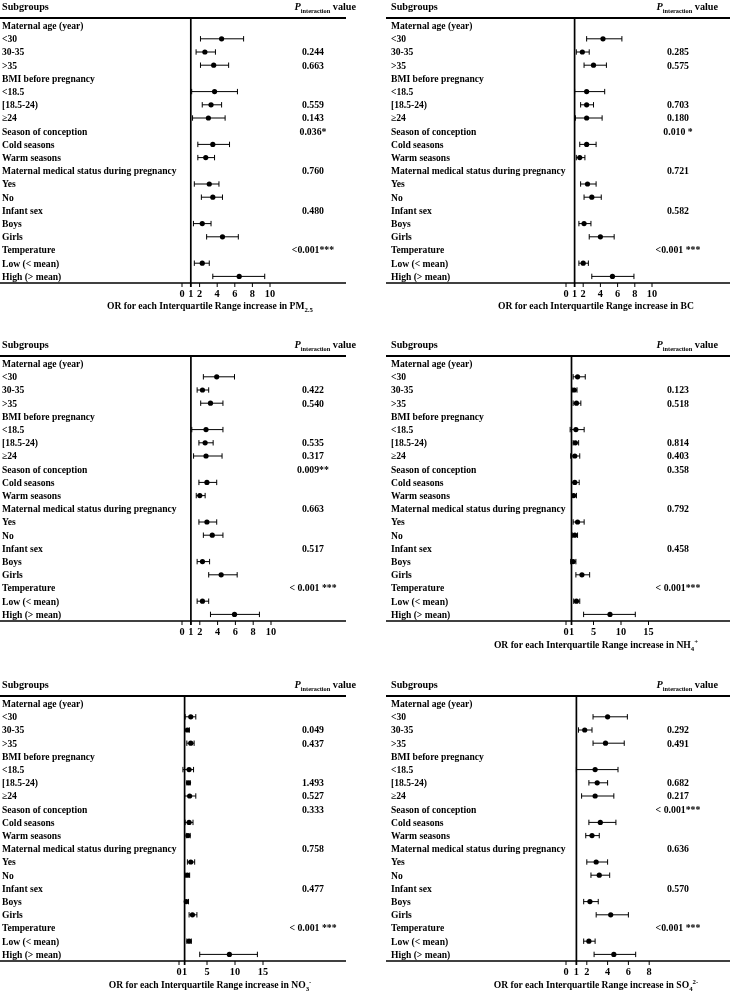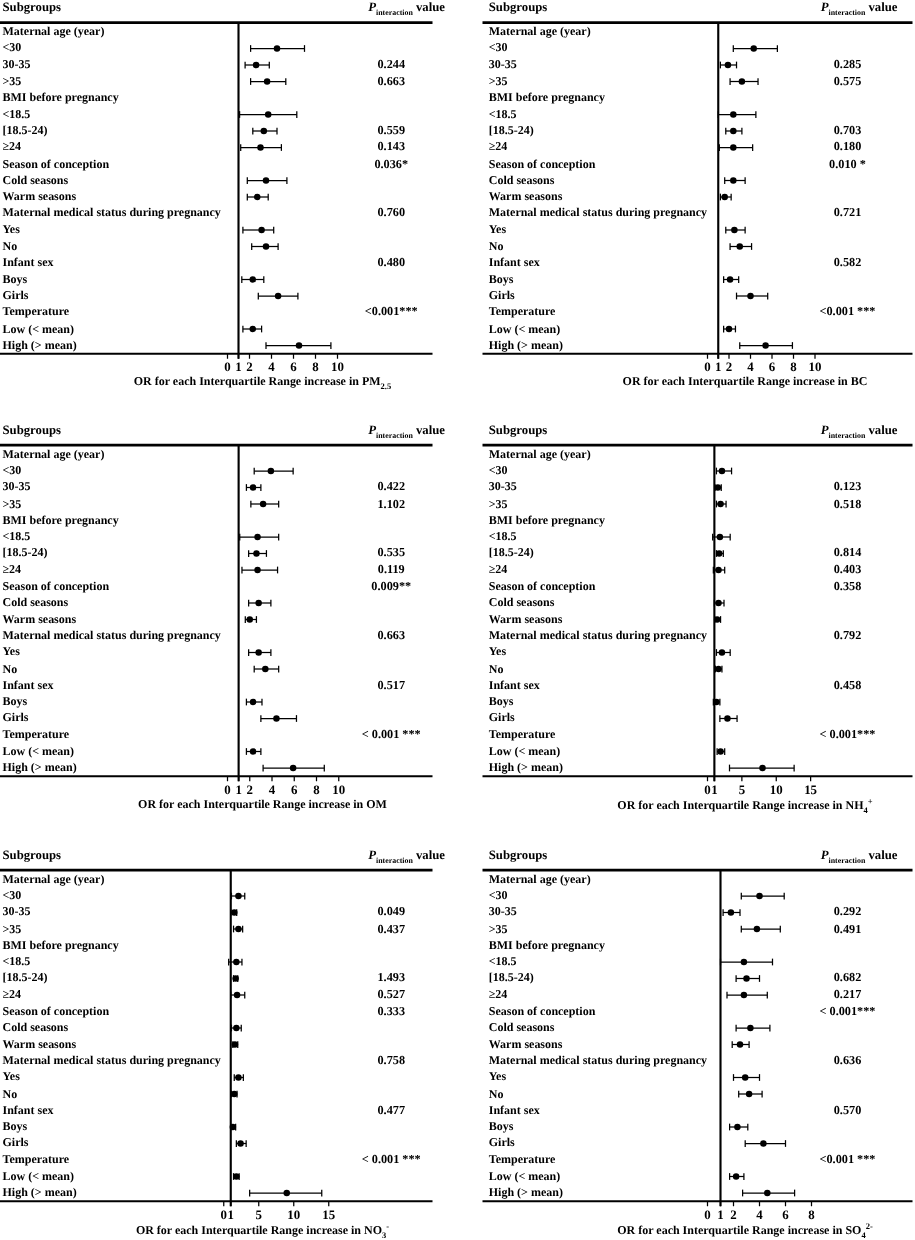--- a/index.html
+++ b/index.html
@@ -240,27 +240,27 @@
       <div class="caption" style="left: 80px; width: 300px; top: 300px;"><span>OR for each Interquartile Range increase in </span><span>BC</span></div>
     </div>
     <div class="panel" style="left: 0px; top: 330px;">
       <div class="subgroups-hdr" style="left: 2px; top: 9px;">Subgroups</div>
       <div class="p-hdr" style="left: 226px; width: 130px; top: 9px;"><i>P</i><sub>interaction</sub><span> value</span></div>
       <div class="row-label" style="left: 2px; top: 27px;">Maternal age (year)</div>
       <div class="row-label" style="left: 2px; top: 40.2px;">&lt;30</div>
       <div class="row-label" style="left: 2px; top: 53.4px;">30-35</div>
       <div class="p-val" style="left: 253px; width: 120px; top: 53.4px;">0.422</div>
       <div class="row-label" style="left: 2px; top: 66.6px;">&gt;35</div>
-      <div class="p-val" style="left: 253px; width: 120px; top: 66.6px;">1.102</div>
+      <div class="p-val" style="left: 253px; width: 120px; top: 66.6px;">0.540</div>
       <div class="row-label" style="left: 2px; top: 79.8px;">BMI before pregnancy</div>
       <div class="row-label" style="left: 2px; top: 93px;">&lt;18.5</div>
       <div class="row-label" style="left: 2px; top: 106.2px;">[18.5-24)</div>
       <div class="p-val" style="left: 253px; width: 120px; top: 106.2px;">0.535</div>
       <div class="row-label" style="left: 2px; top: 119.4px;">≥24</div>
-      <div class="p-val" style="left: 253px; width: 120px; top: 119.4px;">0.119</div>
+      <div class="p-val" style="left: 253px; width: 120px; top: 119.4px;">0.317</div>
       <div class="row-label" style="left: 2px; top: 132.6px;">Season of  conception</div>
       <div class="p-val" style="left: 253px; width: 120px; top: 132.6px;">0.009**</div>
       <div class="row-label" style="left: 2px; top: 145.8px;">Cold seasons</div>
       <div class="row-label" style="left: 2px; top: 159px;">Warm seasons</div>
       <div class="row-label" style="left: 2px; top: 172.2px;">Maternal medical status during pregnancy</div>
       <div class="p-val" style="left: 253px; width: 120px; top: 172.2px;">0.663</div>
       <div class="row-label" style="left: 2px; top: 185.4px;">Yes</div>
       <div class="row-label" style="left: 2px; top: 198.6px;">No</div>
       <div class="row-label" style="left: 2px; top: 211.8px;">Infant sex</div>
       <div class="p-val" style="left: 253px; width: 120px; top: 211.8px;">0.517</div>
@@ -338,21 +338,20 @@
         <circle cx="221.16" cy="244.79999999999998" r="2.6" fill="#000000"></circle>
         <line x1="197.13" y1="271.20000000000005" x2="208.7" y2="271.20000000000005" stroke="#000000" stroke-width="1"></line>
         <line x1="197.13" y1="268.50000000000006" x2="197.13" y2="273.90000000000003" stroke="#000000" stroke-width="1"></line>
         <line x1="208.7" y1="268.50000000000006" x2="208.7" y2="273.90000000000003" stroke="#000000" stroke-width="1"></line>
         <circle cx="202.47" cy="271.20000000000005" r="2.6" fill="#000000"></circle>
         <line x1="210.48000000000002" y1="284.4" x2="259.43" y2="284.4" stroke="#000000" stroke-width="1"></line>
         <line x1="210.48000000000002" y1="281.7" x2="210.48000000000002" y2="287.09999999999997" stroke="#000000" stroke-width="1"></line>
         <line x1="259.43" y1="281.7" x2="259.43" y2="287.09999999999997" stroke="#000000" stroke-width="1"></line>
         <circle cx="234.51" cy="284.4" r="2.6" fill="#000000"></circle>
       </svg>
-      <div class="caption" style="left: 60px; width: 300px; top: 308px;"><span>OR for each Interquartile Range increase in </span><span>OM</span></div>
     </div>
     <div class="panel" style="left: 366px; top: 330px;">
       <div class="subgroups-hdr" style="left: 25px; top: 9px;">Subgroups</div>
       <div class="p-hdr" style="left: 222px; width: 130px; top: 9px;"><i>P</i><sub>interaction</sub><span> value</span></div>
       <div class="row-label" style="left: 25px; top: 27px;">Maternal age (year)</div>
       <div class="row-label" style="left: 25px; top: 40.2px;">&lt;30</div>
       <div class="row-label" style="left: 25px; top: 53.4px;">30-35</div>
       <div class="p-val" style="left: 252px; width: 120px; top: 53.4px;">0.123</div>
       <div class="row-label" style="left: 25px; top: 66.6px;">&gt;35</div>
       <div class="p-val" style="left: 252px; width: 120px; top: 66.6px;">0.518</div>

